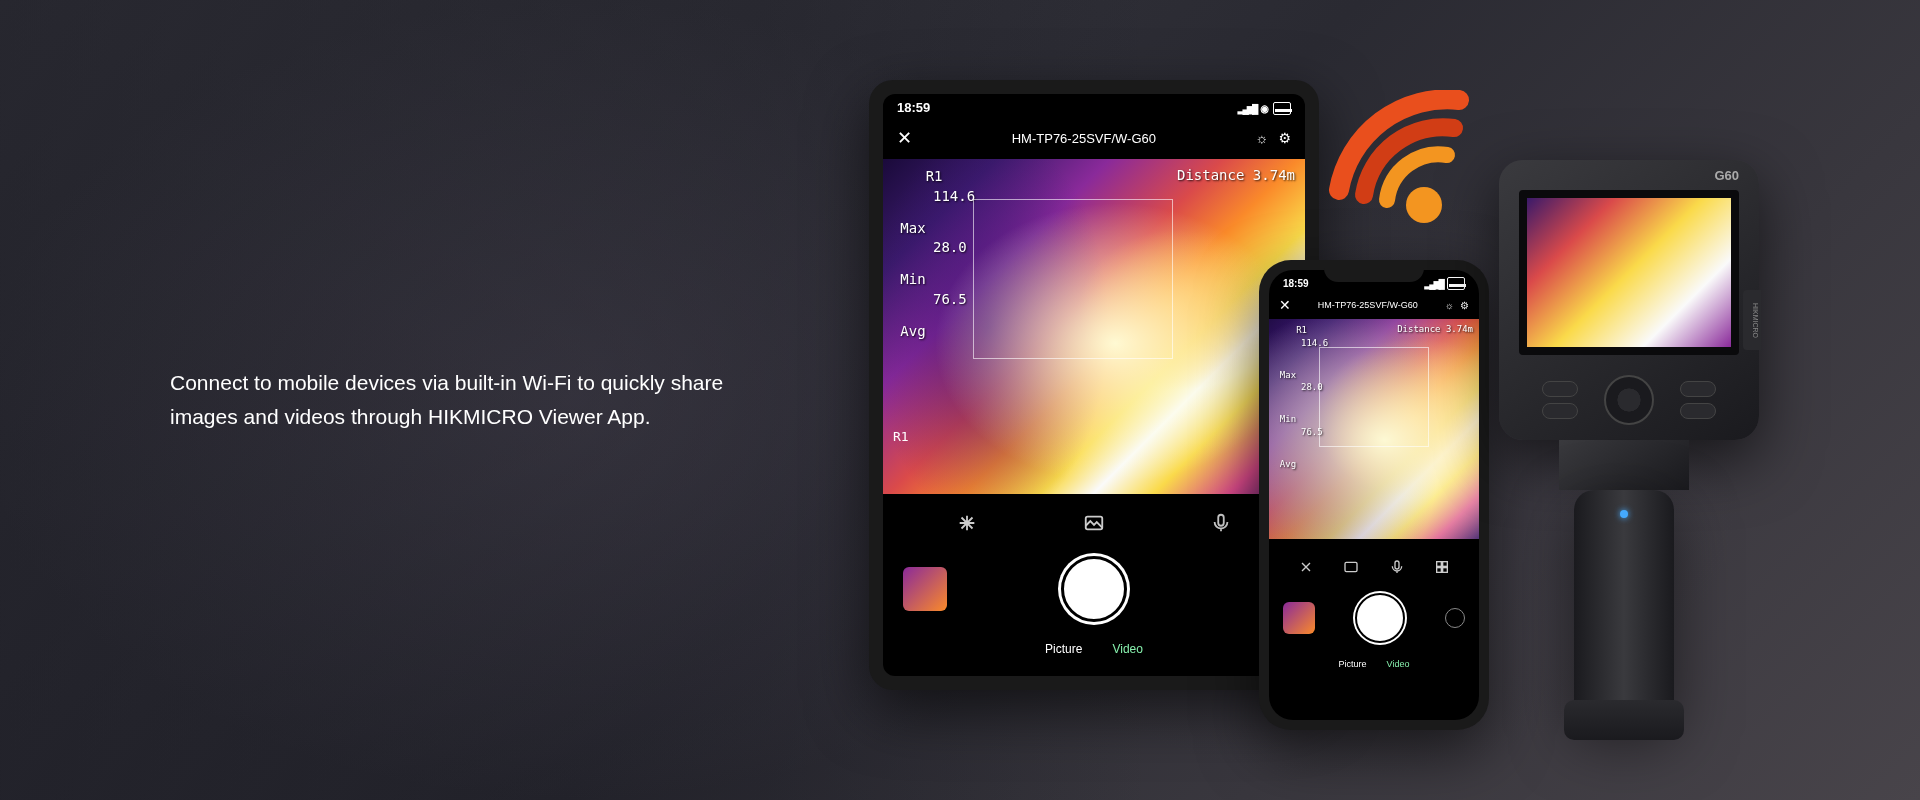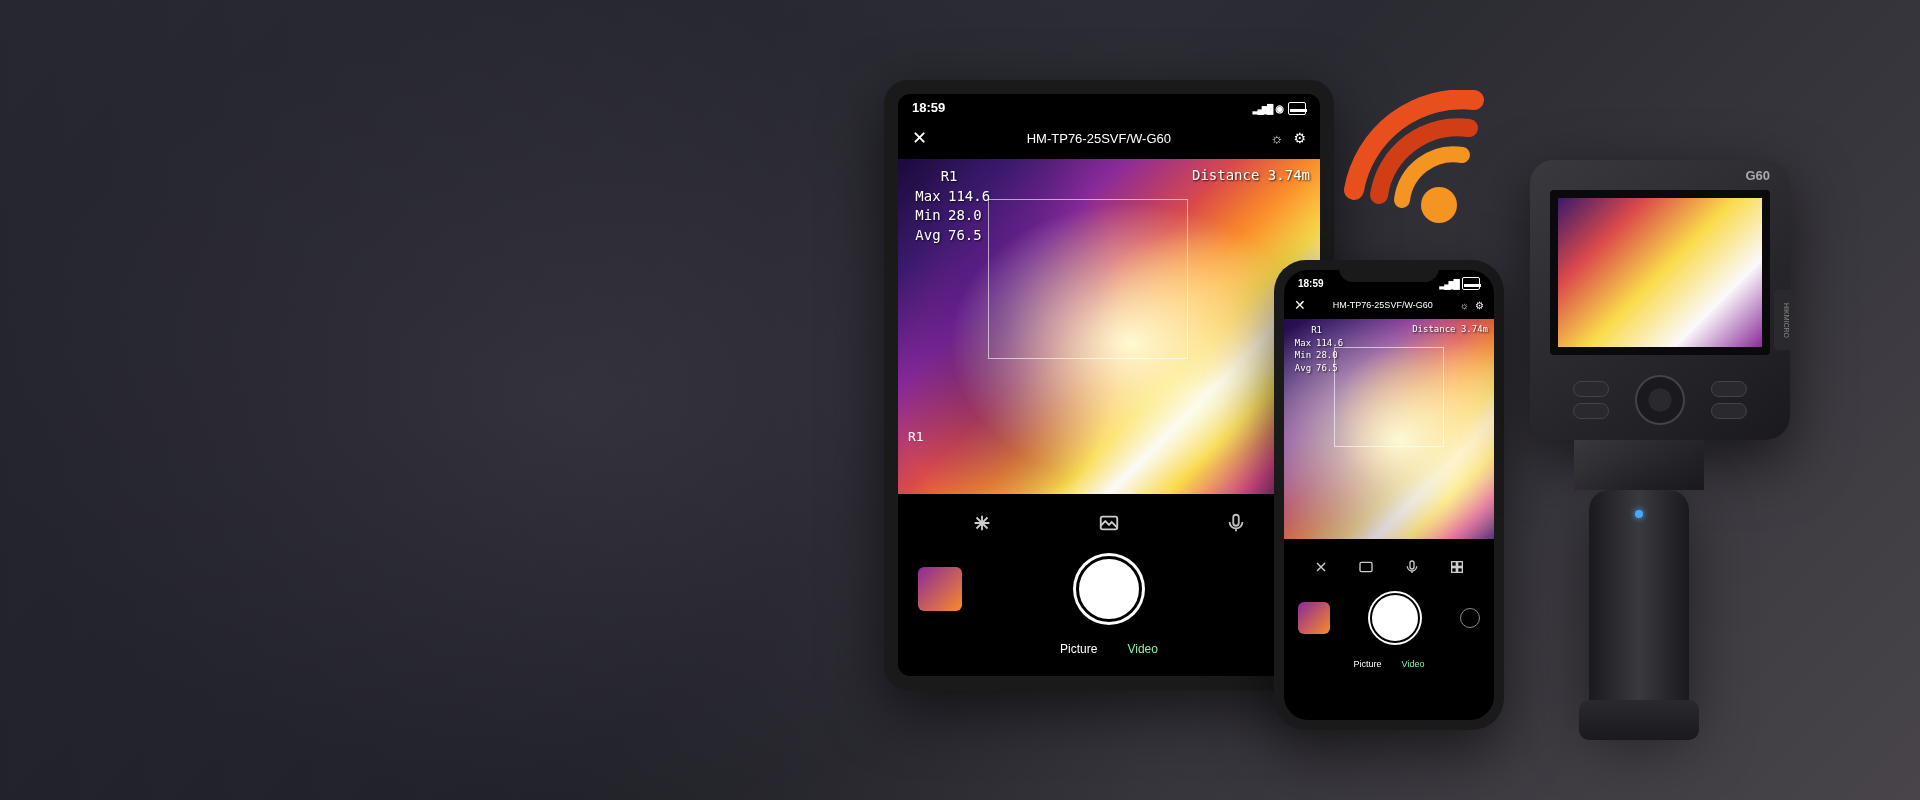--- a/index.html
+++ b/index.html
@@ -54,21 +54,21 @@
     }
     .description {
       color: #ffffff;
       font-size: 21px;
       line-height: 1.6;
       max-width: 570px;
       font-weight: 400;
     }
     .devices {
       position: absolute;
-      right: 136px;
+      right: 151px;
       top: 80px;
       z-index: 3;
       width: 900px;
       height: 660px;
     }
     
     .tablet {
       position: absolute;
       left: 0;
       top: 0;
@@ -146,21 +146,21 @@
       color: #fff;
       font-size: 14px;
       font-family: monospace;
       line-height: 1.4;
       text-shadow: 1px 1px 2px rgba(0,0,0,0.8);
       z-index: 2;
     }
     .thermal-row {
       display: flex;
     }
-    .thermal-label { width: 40px; }
+    .thermal-label { width: 40px; margin-top: 32px; }
     .thermal-distance {
       position: absolute;
       top: 8px;
       right: 10px;
       color: #fff;
       font-size: 14px;
       font-family: monospace;
       text-shadow: 1px 1px 2px rgba(0,0,0,0.8);
       z-index: 2;
     }
@@ -295,21 +295,21 @@
       top: 80px;
       width: 300px;
       height: 560px;
     }
     .camera-head {
       width: 260px;
       height: 280px;
       background: linear-gradient(145deg, #3a3a3e, #1a1a1e);
       border-radius: 24px;
       position: relative;
-      margin-left: 46px;
+      margin-left: 30px;
       box-shadow: 0 20px 60px rgba(0,0,0,0.6);
     }
     .camera-screen {
       position: absolute;
       top: 30px;
       left: 20px;
       width: 220px;
       height: 165px;
       background: linear-gradient(135deg, #3a1a6a, #da4a4a, #fada4a, #fafafa, #8a2a9a);
       border-radius: 4px;
@@ -403,20 +403,21 @@
     }
     .signal-bars::before { content: '▂▄▆█'; font-size: 9px; letter-spacing: -2px; }
     .wifi-sm::before { content: '◉'; font-size: 10px; }
     .battery::before { content: '▬▬'; font-size: 10px; letter-spacing: -3px; border: 1px solid #fff; border-radius: 2px; padding: 0 1px; }
   </style>
 </head>
 <body>
 
 <div class="hero">
   <div class="text-content">
+    <p class="description">Connect to mobile devices via built-in Wi-Fi to quickly share images and videos through HIKMICRO Viewer App.</p>
   </div>
 
   <div class="devices">
 
     <div class="tablet">
       <div class="tablet-screen">
         <div class="status-bar">
           <span>18:59</span>
           <span class="status-icons">
             <span class="signal-bars"></span>

